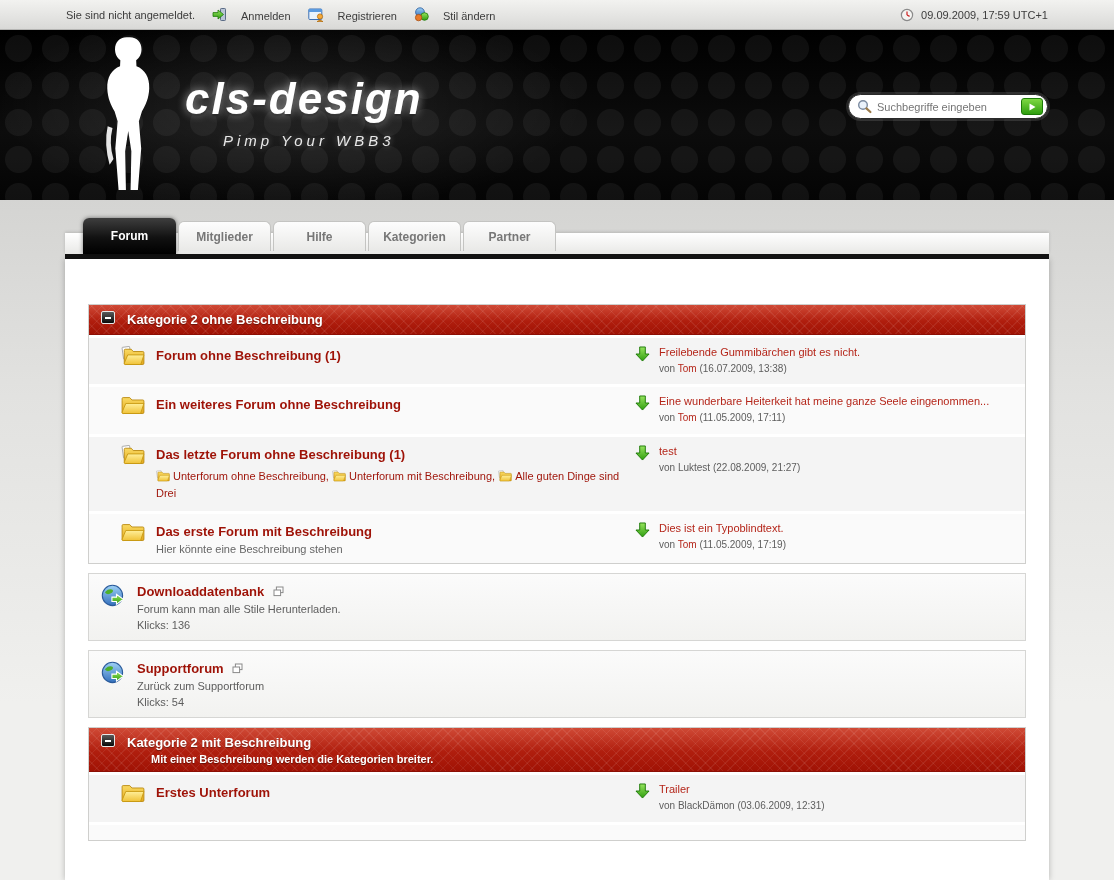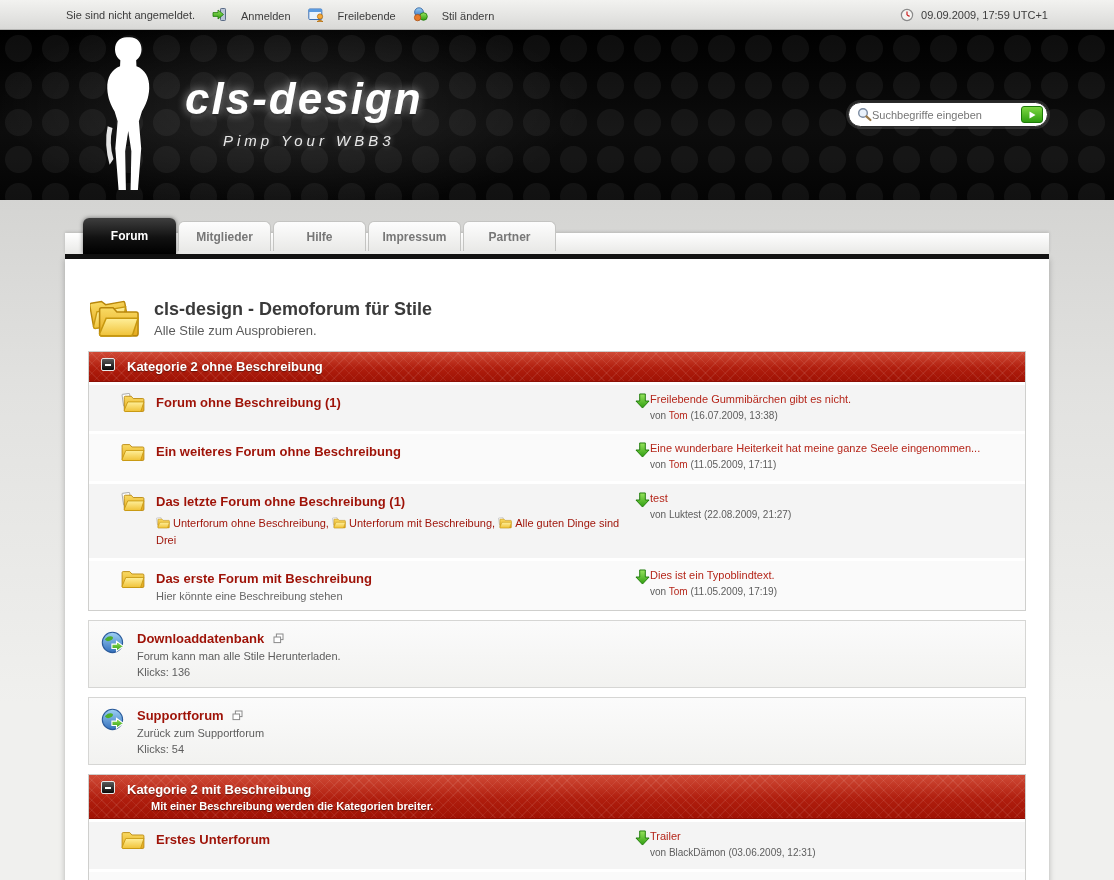--- a/index.html
+++ b/index.html
@@ -35,24 +35,24 @@
   .logo-wrap { position:absolute; left:185px; top:44px; color:#fff; }
   .logo {
     font-size:44px; font-weight:bold; font-style:italic; letter-spacing:2px;
     text-shadow:0 0 10px rgba(255,255,255,0.6), 0 2px 2px rgba(0,0,0,0.7);
   }
   .tagline {
     margin:8px 0 8px 38px; font-size:15px; font-style:italic; letter-spacing:4px; color:#e8e8e8;
     text-shadow:0 0 6px rgba(255,255,255,0.4);
   }
   .searchbox {
-    position:absolute; right:66px; top:72px; width:200px; height:25px;
+    position:absolute; right:66px; top:64px; width:200px; height:25px;
     background:#fff; border:1px solid #2a2a2a; border-radius:13px;
     box-shadow:0 0 0 2px rgba(255,255,255,0.12);
-    display:flex; align-items:center; padding:0 4px 0 8px; 
+    display:flex; align-items:center; padding:0 4px 0 8px; gap:5px;
   }
   .searchbox input {
     flex:1; border:none; outline:none; font-size:11px; color:#333;
     font-family:"Liberation Sans", sans-serif; background:transparent; min-width:0;
   }
   .go-btn {
     width:22px; height:17px; border:1px solid #1d7a08; border-radius:3px;
     background:linear-gradient(#7ed843, #2f9e0f); display:flex; align-items:center; justify-content:center;
     cursor:pointer;
   }
@@ -116,21 +116,21 @@
   .frow { display:flex; padding:7px 12px 8px 12px; margin-top:3px; }
   .frow.odd { background:#f4f4f4; }
   .frow.even { background:#fafafa; }
   .fleft { flex:1; display:flex; gap:11px; padding-left:20px; min-width:0; }
   .fleft .ficon { flex-shrink:0; margin-top:1px; }
   .ftitle { display:inline-block; font-size:13px; font-weight:bold; color:#9e1207; margin-top:3px; }
   .fdesc { font-size:11px; color:#666; margin-top:3px; }
   .subforums { font-size:11px; margin-top:5px; line-height:1.6; }
   .subforums a { color:#9e1207; }
   .sficon { vertical-align:-2px; margin-right:3px; }
-  .fright { width:378px; flex-shrink:0; display:flex; }
+  .fright { width:378px; flex-shrink:0; display:flex; gap:9px; }
   .fright .aicon { flex-shrink:0; margin-top:1px; }
   .lptitle { display:block; font-size:11px; color:#b5261a; line-height:1.45; }
   .lpmeta { font-size:10px; color:#5d5d5d; line-height:1.45; margin-top:1px; }
   .lpmeta a.author { color:#b5261a; }
   .lpmeta span.author { color:#5d5d5d; }
 
   
   .linkbox {
     border:1px solid #d6d6d4; background:linear-gradient(#fbfbfb, #f2f2f0);
     margin-top:9px; padding:8px 12px 9px 12px; display:flex; gap:12px;
@@ -225,21 +225,21 @@
     <a class="tb-link">
       <svg width="15" height="15">
           <use href="#sym-login"></use>
         </svg>
       <span>Anmelden</span>
     </a>
     <a class="tb-link">
       <svg width="16" height="14">
           <use href="#sym-register"></use>
         </svg>
-      <span>Freilebende</span>
+      <span>Registrieren</span>
     </a>
     <a class="tb-link">
       <svg width="15" height="15">
           <use href="#sym-style"></use>
         </svg>
       <span>Stil ändern</span>
     </a>
   </div>
   <div class="tb-right">
     <svg width="14" height="14">
@@ -269,37 +269,27 @@
     </span>
   </div>
 </div>
 
 <div class="main">
 
   <div class="tabbar">
     <div class="tab active">Forum</div>
     <div class="tab inactive">Mitglieder</div>
     <div class="tab inactive">Hilfe</div>
-    <div class="tab inactive">Impressum</div>
+    <div class="tab inactive">Kategorien</div>
     <div class="tab inactive">Partner</div>
   </div>
   <div class="blackbar"></div>
 
   <div class="content">
 
-    <div class="pagehead">
-      <svg width="50" height="46" viewBox="0 0 26 23">
-        <use href="#sym-folder" x="0" y="0" width="20" height="17" transform="rotate(-10 10 10)"></use>
-        <use href="#sym-folder" x="4" y="4" width="22" height="18"></use>
-      </svg>
-      <div>
-        <h1>cls-design - Demoforum für Stile</h1>
-        <p>Alle Stile zum Ausprobieren.</p>
-      </div>
-    </div>
 
     <div class="catbox">
       <div class="cathead">
         <span class="toggle"></span>
         <span class="cattitle">Kategorie 2 ohne Beschreibung</span>
       </div>
       <div class="rows">
 
         <div class="frow odd">
           <div class="fleft">

